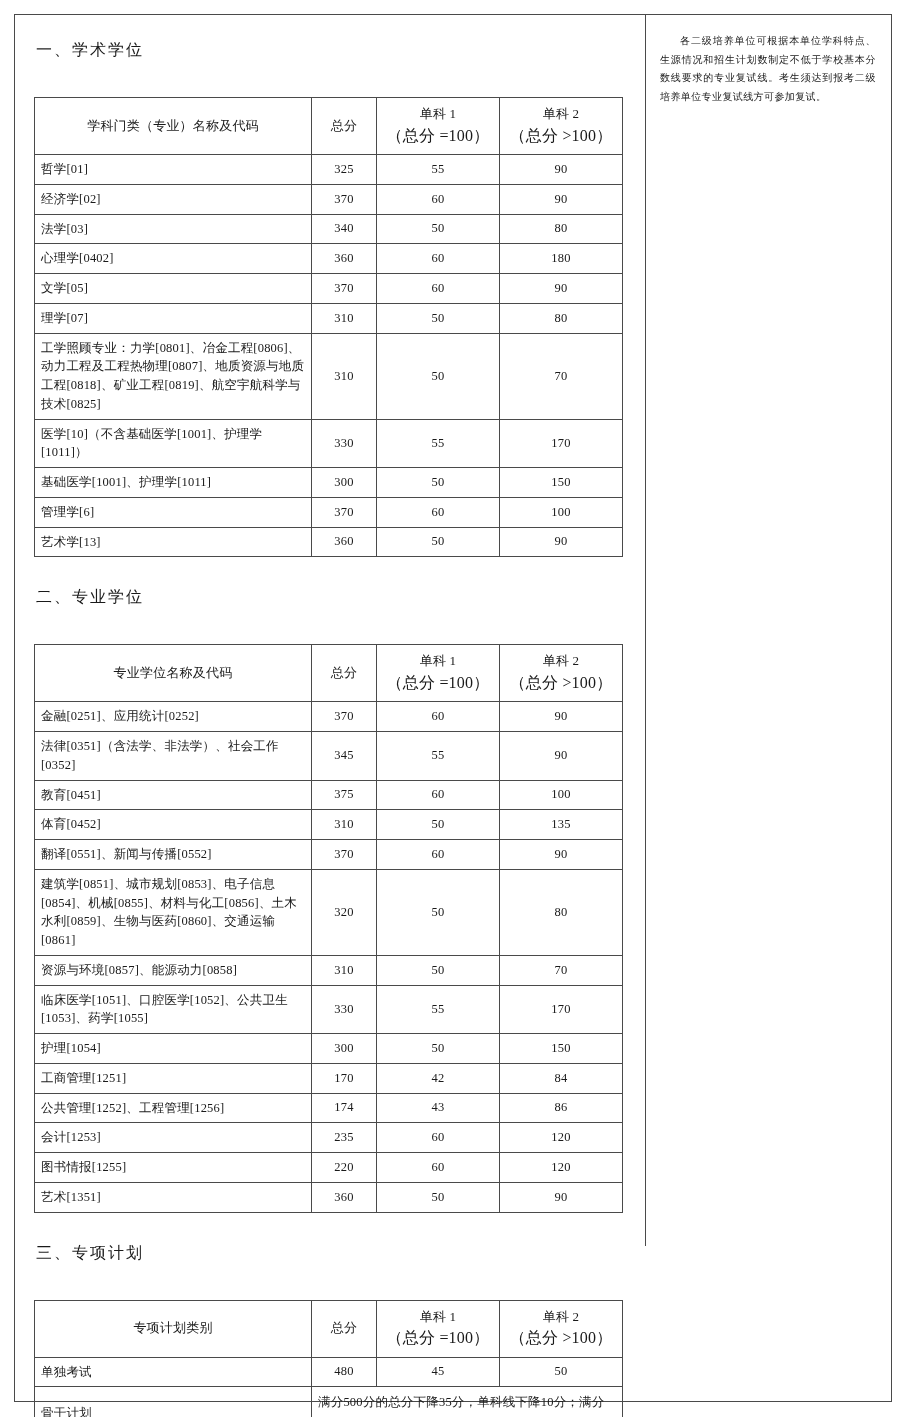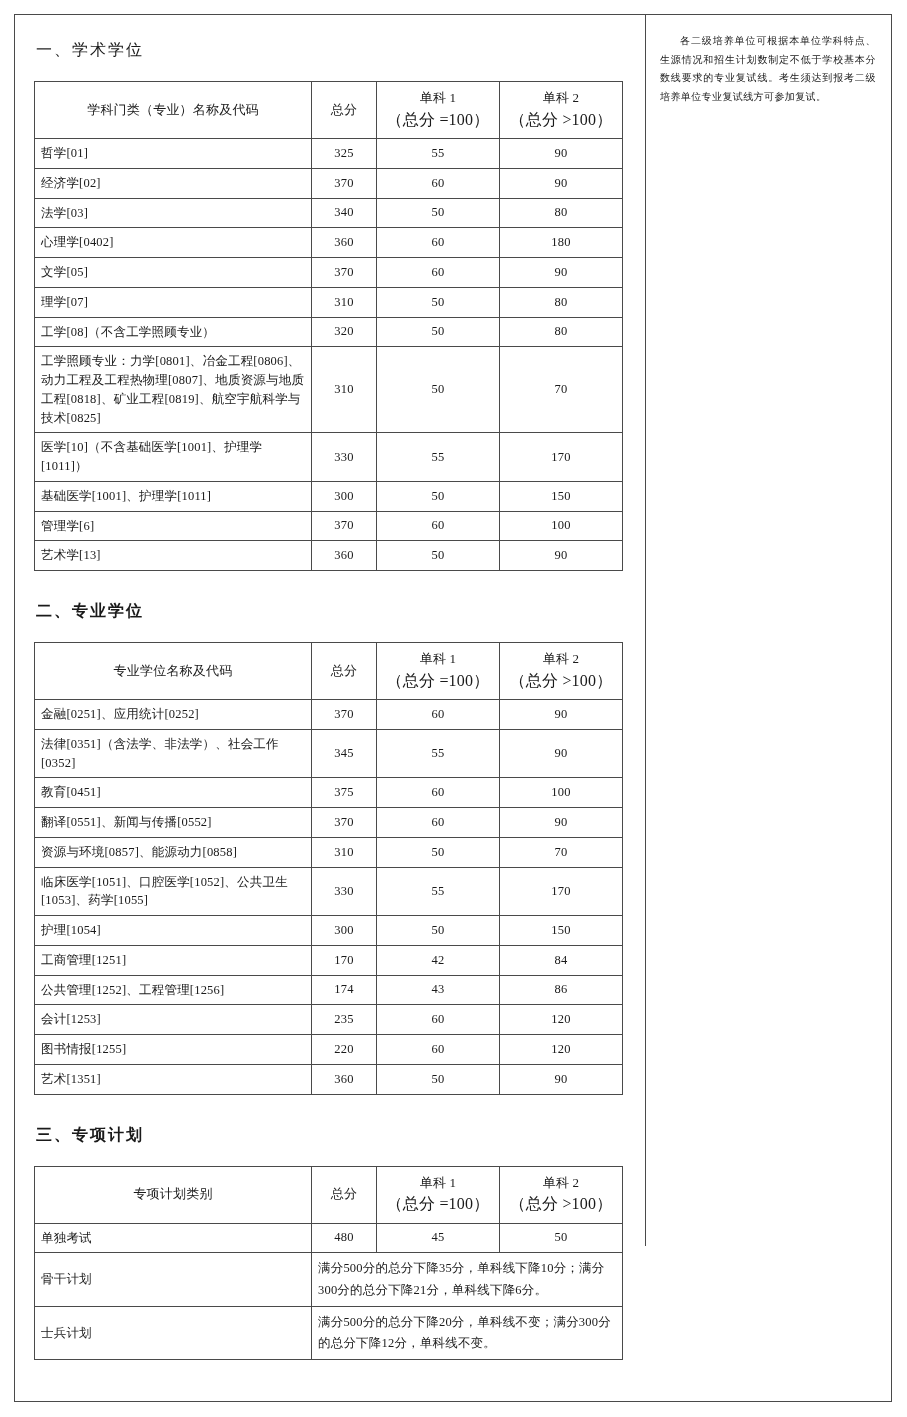--- a/index.html
+++ b/index.html
@@ -62,26 +62,25 @@
     text-indent: 2em;
     letter-spacing: 0.4px;
   }
   .section-title {
     font-size: 16px;
     letter-spacing: 2px;
     padding: 26px 0 20px 24px;
   }
   .section-title.second {
     padding-top: 30px;
-    font-weight: bold;
   }
   table.grid {
     border-collapse: collapse;
     table-layout: fixed;
-    margin: 0 0 0 22px;
+    margin: 16px 0 0 22px;
     width: 588px;
   }
   table.grid td, table.grid th {
     border: 1px solid #4a4a4a;
     font-weight: normal;
     font-size: 12.5px;
     padding: 5px 6px;
     vertical-align: middle;
     letter-spacing: 0.2px;
   }
@@ -175,26 +174,20 @@
               <td class="num">60</td>
               <td class="num">90</td>
             </tr>
           <tr>
               <td class="name">理学[07]</td>
               <td class="num">310</td>
               <td class="num">50</td>
               <td class="num">80</td>
             </tr>
           <tr>
-              <td class="name">工学[08]（不含工学照顾专业）</td>
-              <td class="num">320</td>
-              <td class="num">50</td>
-              <td class="num">80</td>
-            </tr>
-          <tr>
               <td class="name">工学照顾专业：力学[0801]、冶金工程[0806]、动力工程及工程热物理[0807]、地质资源与地质工程[0818]、矿业工程[0819]、航空宇航科学与技术[0825]</td>
               <td class="num">310</td>
               <td class="num">50</td>
               <td class="num">70</td>
             </tr>
           <tr>
               <td class="name">医学[10]（不含基础医学[1001]、护理学[1011]）</td>
               <td class="num">330</td>
               <td class="num">55</td>
               <td class="num">170</td>
@@ -256,24 +249,36 @@
               <td class="num">55</td>
               <td class="num">90</td>
             </tr>
           <tr>
               <td class="name">教育[0451]</td>
               <td class="num">375</td>
               <td class="num">60</td>
               <td class="num">100</td>
             </tr>
           <tr>
+              <td class="name">体育[0452]</td>
+              <td class="num">310</td>
+              <td class="num">50</td>
+              <td class="num">135</td>
+            </tr>
+          <tr>
               <td class="name">翻译[0551]、新闻与传播[0552]</td>
               <td class="num">370</td>
               <td class="num">60</td>
               <td class="num">90</td>
+            </tr>
+          <tr>
+              <td class="name">建筑学[0851]、城市规划[0853]、电子信息[0854]、机械[0855]、材料与化工[0856]、土木水利[0859]、生物与医药[0860]、交通运输[0861]</td>
+              <td class="num">320</td>
+              <td class="num">50</td>
+              <td class="num">80</td>
             </tr>
           <tr>
               <td class="name">资源与环境[0857]、能源动力[0858]</td>
               <td class="num">310</td>
               <td class="num">50</td>
               <td class="num">70</td>
             </tr>
           <tr>
               <td class="name">临床医学[1051]、口腔医学[1052]、公共卫生[1053]、药学[1055]</td>
               <td class="num">330</td>

